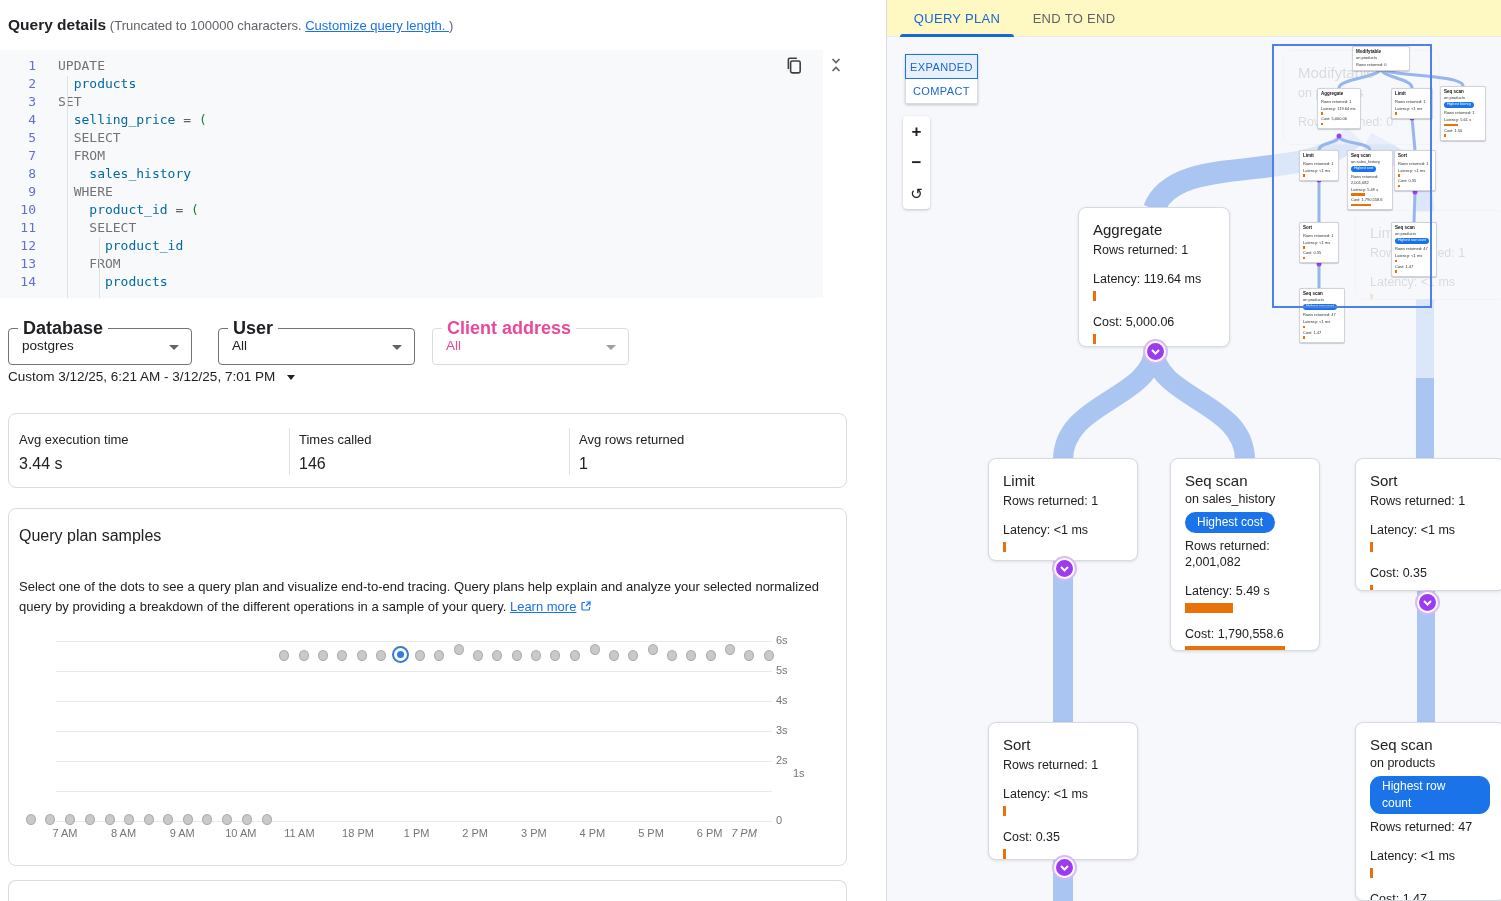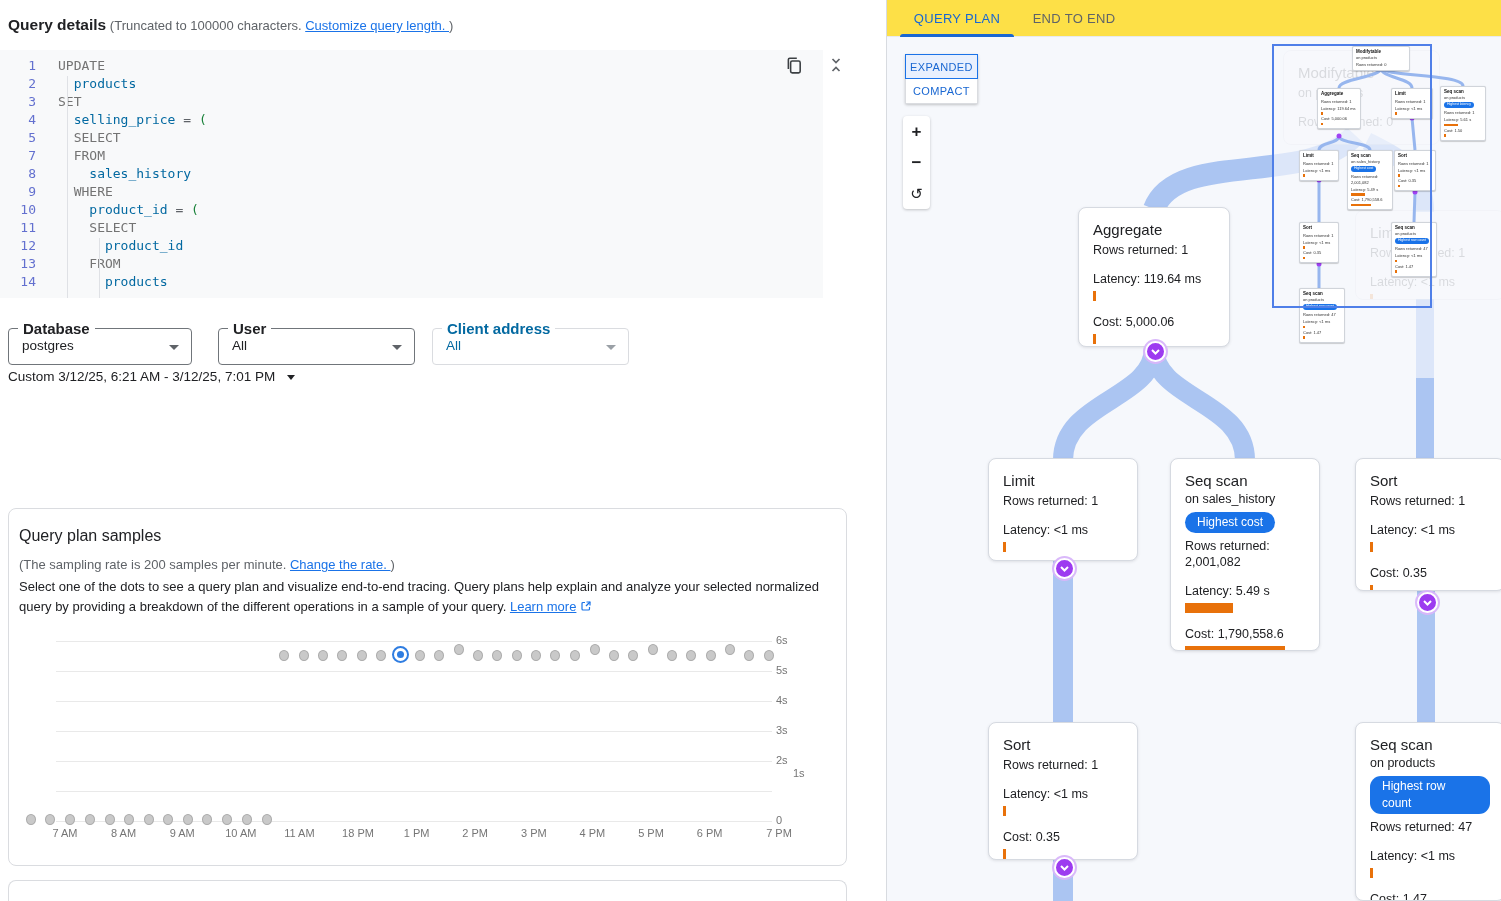--- a/index.html
+++ b/index.html
@@ -9,25 +9,25 @@
   .lnk{color:#1a73e8;text-decoration:underline;cursor:pointer}
   
   .code-block{position:absolute;left:0;top:50px;width:823px;height:248px;background:#f8f9fa;
               overflow:hidden;font-family:"DejaVu Sans Mono",monospace;font-size:13px;padding-top:7px;box-sizing:border-box}
   .code-line{height:18px;line-height:18px;white-space:pre}
   .code-ln{display:inline-block;width:36px;text-align:right;color:#6370cf;margin-right:22px}
   .tok-k{color:#737373}.tok-i{color:#0369a1}.tok-f{color:#c21dac}.tok-p{color:#188038}.tok-o{color:#5f6368}
   .iguide{position:absolute;width:1px;background:#dfe1e5}
   .iconbtn{position:absolute;cursor:pointer;background:none;border:none;padding:0}
   .sel{position:absolute;height:37px;border:1px solid #70757a;border-radius:4px;background:#fff;box-sizing:border-box}
-  .sel-label{position:absolute;top:-7px;left:9px;background:#fff;padding:0 5px;font-size:15px;font-weight:700;color:#202124;line-height:13px}
+  .sel-label{position:absolute;top:-7px;left:9px;background:#fff;padding:0 5px;font-size:18px;font-weight:700;color:#202124;line-height:13px}
   .sel-value{position:absolute;left:13px;top:9px;font-size:13.5px;color:#202124}
   .sel-caret{position:absolute;right:12px;top:16px;width:0;height:0;border-left:5px solid transparent;border-right:5px solid transparent;border-top:5px solid #5f6368}
   .sel.disabled{border-color:#dadce0}
-  .sel.disabled .sel-label,.sel.disabled .sel-value{color:#0369a1}
+  .sel.disabled .sel-label,.sel.disabled .sel-value{color:#ec4899}
   .sel.disabled .sel-caret{border-top-color:#9aa0a6}
   .card{position:absolute;background:#fff;border:1px solid #dadce0;border-radius:8px;box-sizing:border-box}
   .stat-label{position:absolute;font-size:13px;color:#202124}
   .stat-value{position:absolute;font-size:16px;color:#202124}
   .vdiv{position:absolute;width:1px;background:#e0e0e0}
   .gline{position:absolute;left:47px;width:716px;height:1px;background:#e9e9e9}
   .ylab{position:absolute;left:767px;font-size:11px;color:#757575}
   .xlab{position:absolute;font-size:11px;color:#757575;width:50px;text-align:center;top:318px}
   .dot{position:absolute;width:10px;height:11px;border-radius:50%;background:#c9c9c9;border:1px solid #acacac;box-sizing:border-box;cursor:pointer}
   .dot-selected{position:absolute;width:17px;height:17px;border-radius:50%;border:2px solid #2f7de1;background:#fff;box-sizing:border-box;cursor:pointer}
@@ -119,26 +119,33 @@
     <span class="sel-label">Client address</span>
     <span class="sel-value">All</span>
     <span class="sel-caret"></span>
   </div>
 
   <div class="abs" style="left:8px;top:369px;height:18px;font-size:13.5px;font-weight:500">
     <span>Custom 3/12/25, 6:21 AM - 3/12/25, 7:01 PM</span>
     <span style="display:inline-block;width:0;height:0;border-left:4.5px solid transparent;border-right:4.5px solid transparent;border-top:5px solid #202124;margin-left:8px;vertical-align:middle"></span>
   </div>
 
+  <div class="card" style="left:8px;top:413px;width:839px;height:75px">
+    <div class="stat-label" style="left:10px;top:18px">Avg execution time</div>
+    <div class="stat-value" style="left:10px;top:41px">3.44 s</div>
+    <div class="vdiv" style="left:280px;top:14px;height:47px"></div>
+    <div class="stat-label" style="left:290px;top:18px">Times called</div>
+    <div class="stat-value" style="left:290px;top:41px">146</div>
+    <div class="vdiv" style="left:560px;top:14px;height:47px"></div>
+    <div class="stat-label" style="left:570px;top:18px">Avg rows returned</div>
+    <div class="stat-value" style="left:570px;top:41px">1</div>
+  </div>
 
   <div class="card" id="samples-card" style="left:8px;top:508px;width:839px;height:358px;overflow:hidden">
     <div class="abs" style="left:10px;top:18px;font-size:16px">Query plan samples</div>
-    <div class="abs" style="left:10px;top:48px;font-size:13px;color:#5f6368">
-      <span>(The sampling rate is 200 samples per minute. </span><span class="lnk">Change the rate. </span><span>)</span>
-    </div>
     <div class="abs" style="left:10px;top:68px;width:800px;font-size:13px;line-height:20px">
       <span>Select one of the dots to see a query plan and visualize end-to-end tracing. Query plans help explain and analyze your selected normalized query by providing a breakdown of the different operations in a sample of your query. </span><span class="lnk">Learn more</span>
       <svg width="12" height="12" viewBox="0 0 12 12" style="vertical-align:-1px">
           <path d="M5 2.5 H3 A1 1 0 0 0 2 3.5 V9 A1 1 0 0 0 3 10 H8.5 A1 1 0 0 0 9.5 9 V7" stroke="#1a73e8" stroke-width="1.2" fill="none"></path>
           <path d="M6.5 2 H10 V5.5" stroke="#1a73e8" stroke-width="1.2" fill="none"></path>
           <path d="M10 2 L6 6" stroke="#1a73e8" stroke-width="1.2"></path>
         </svg>
     </div>
     <div id="grid-layer">
         <div class="gline" style="top: 132px;"></div>
@@ -160,21 +167,21 @@
         <div class="xlab" style="left: 148.2px;">9 AM</div>
         <div class="xlab" style="left: 206.8px;">10 AM</div>
         <div class="xlab" style="left: 265.4px;">11 AM</div>
         <div class="xlab" style="left: 324px;">18 PM</div>
         <div class="xlab" style="left: 382.6px;">1 PM</div>
         <div class="xlab" style="left: 441.2px;">2 PM</div>
         <div class="xlab" style="left: 499.8px;">3 PM</div>
         <div class="xlab" style="left: 558.4px;">4 PM</div>
         <div class="xlab" style="left: 617px;">5 PM</div>
         <div class="xlab" style="left: 675.6px;">6 PM</div>
-        <div class="xlab" style="left: 745px;">7 PM</div>
+        <div class="xlab" style="left: 710px; font-style: italic;">7 PM</div>
       </div>
     <div id="dot-layer">
         <div class="dot" style="left: 270.164px; top: 140.5px;"></div>
         <div class="dot" style="left: 289.502px; top: 140.5px;"></div>
         <div class="dot" style="left: 308.84px; top: 140.5px;"></div>
         <div class="dot" style="left: 328.178px; top: 140.5px;"></div>
         <div class="dot" style="left: 347.516px; top: 140.5px;"></div>
         <div class="dot" style="left: 367.44px; top: 140.5px;"></div>
         <div class="dot-selected" style="left: 383.278px; top: 137px;"></div>
         <div class="dot" style="left: 406.116px; top: 140.5px;"></div>
@@ -213,21 +220,21 @@
   </div>
 
   <div class="abs" style="left:8px;top:880px;width:839px;height:21px;border:1px solid #dadce0;border-bottom:none;border-radius:8px 8px 0 0;box-sizing:border-box;background:#fff"></div>
 </section>
 
 <div class="abs" style="left:886px;top:0;width:1px;height:901px;background:#d8dbe0"></div>
 <div class="abs" style="left:889px;top:505px;width:5px;height:26px;background:#5f6368;border-radius:3px"></div>
 
 <section class="right-panel">
   <div class="abs" style="left:0;top:0;width:614px;height:1px;background:#e4e6ea"></div>
-  <div class="abs" style="left:0;top:0;width:614px;height:37px;background:#fde047;border-bottom:1px solid #e8eaed;box-sizing:border-box">
+  <div class="abs" style="left:0;top:0;width:614px;height:37px;background:#fef9c3;border-bottom:1px solid #e8eaed;box-sizing:border-box">
     <div class="tab" style="left:13px;width:114px;color:#1967d2">QUERY PLAN</div>
     <div class="tab" style="left:127px;width:120px;color:#5f6368">END TO END</div>
     <div class="abs" style="left:13px;top:34px;width:114px;height:3px;background:#1967d2;border-radius:3px 3px 0 0"></div>
   </div>
 
   <div class="plan-canvas">
 
     <svg class="abs" style="left:0;top:0" width="614" height="864">
       <path d="M468,98 C420,150 290,112 267,172" stroke="#abc5f2" stroke-width="22" fill="none"></path>
       <path d="M480,104 C515,122 538,132 538,175" stroke="#abc5f2" stroke-width="18" fill="none"></path>

